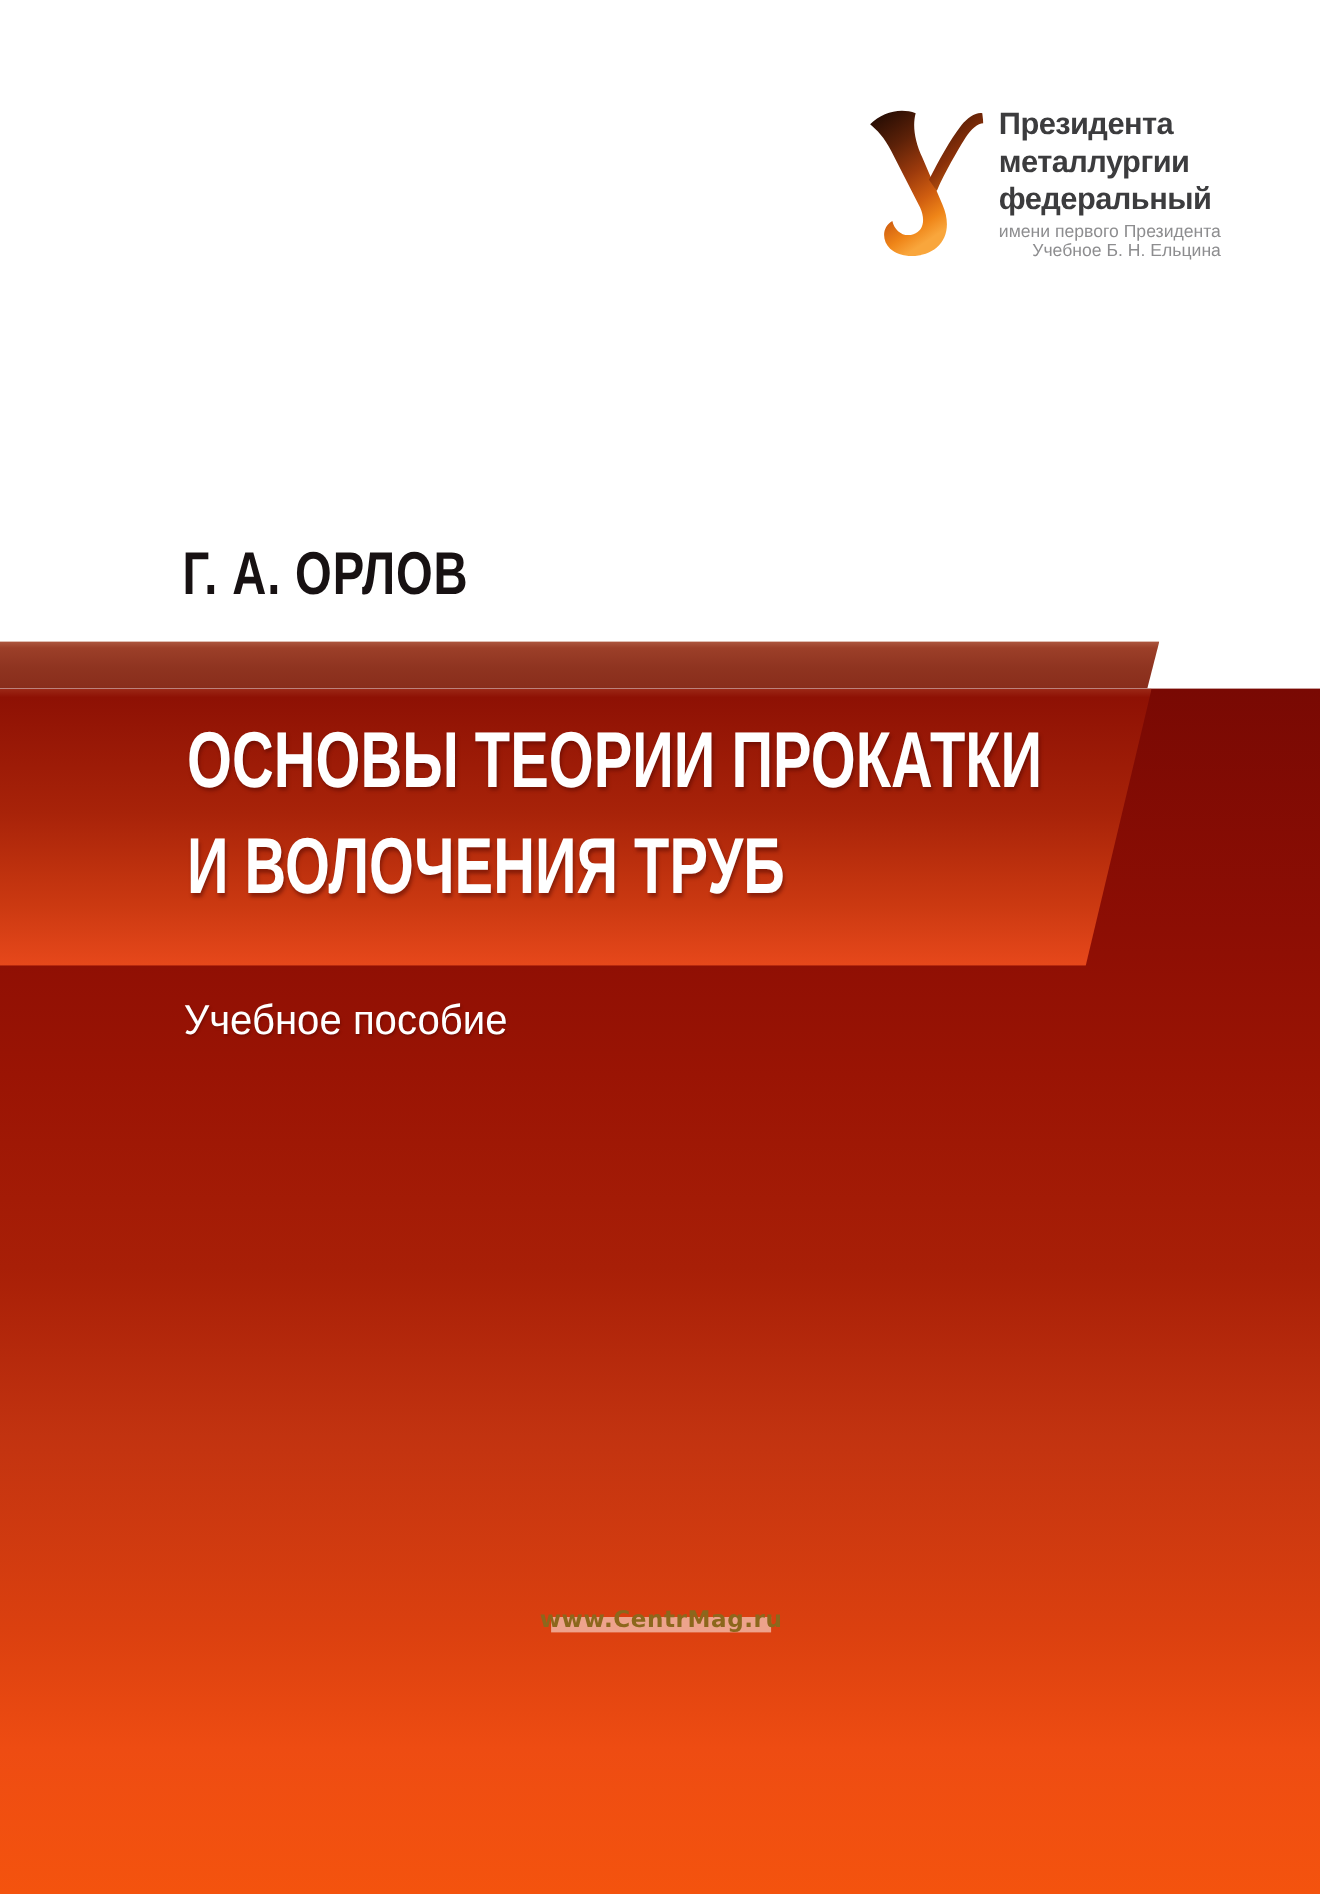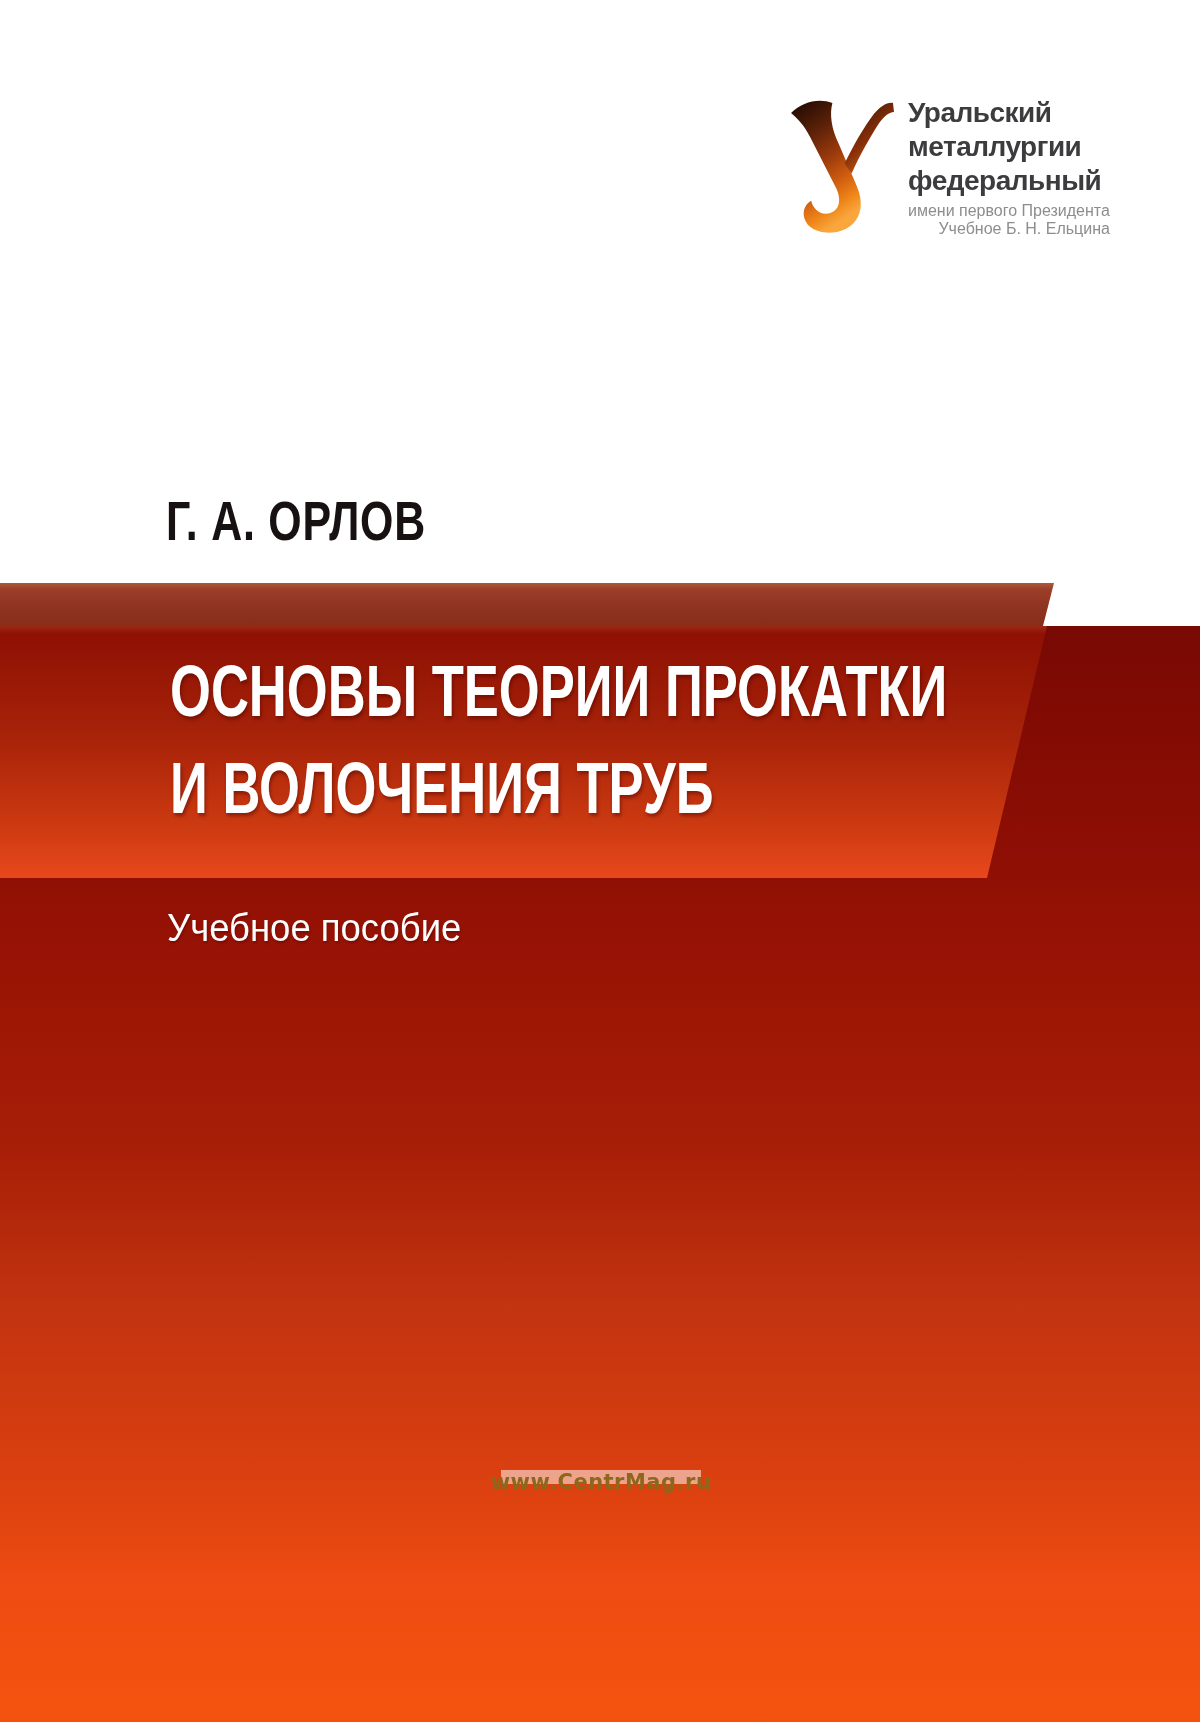--- a/index.html
+++ b/index.html
@@ -43,21 +43,21 @@
   .title-line.l2{top:126px;}
 
   
   .subtitle{position:absolute;left:167px;top:908px;color:#ffffff;
             font-size:38px;line-height:40px;transform:scaleX(0.96);transform-origin:left top;
             text-shadow:1px 2px 2px rgba(70,5,0,0.35);white-space:nowrap;}
 
   
   .watermark{position:absolute;left:501px;top:1470px;width:200px;height:14px;
              background:rgba(255,255,255,0.52);
-             display:flex;align-items:flex-start;justify-content:center;}
+             display:flex;align-items:flex-end;justify-content:center;}
   .watermark span{font-family:"DejaVu Sans",sans-serif;font-weight:bold;
                   font-size:21px;color:#8c671c;letter-spacing:0.5px;white-space:nowrap;}
 </style>
 </head>
 <body>
 
 <div class="page">
 
   <div class="bg-block"></div>
   <div class="title-block">
@@ -84,21 +84,21 @@
     </defs>
     <path fill="url(#fireGrad)" d="M3,14 C14,3 30,-1 44,4 C41,15 43,29 50,44 L68,86
          C75,102 73,116 63,125 C51,135 31,135 21,126
          C13,118 14,106 23,101 C25,110 33,116 42,113
          C51,110 53,100 48,89 L22,38 C16,26 9,19 3,14 Z"></path>
     <path fill="url(#fireGrad2)" d="M56,64 C65,46 75,28 85,15 C91,8 98,3 104,4 L105,13
          C100,13 94,18 89,26 C81,39 71,56 63,74 Z"></path>
   </svg>
 
   <div class="uni-name">
-    <div>Уральский</div>
+    <div>Президента</div>
     <div>металлургии</div>
     <div>федеральный</div>
   </div>
   <div class="uni-sub">
     <div>имени первого Президента</div>
     <div>Учебное Б. Н. Ельцина</div>
   </div>
 
   <div class="author">Г. А. ОРЛОВ</div>
 

